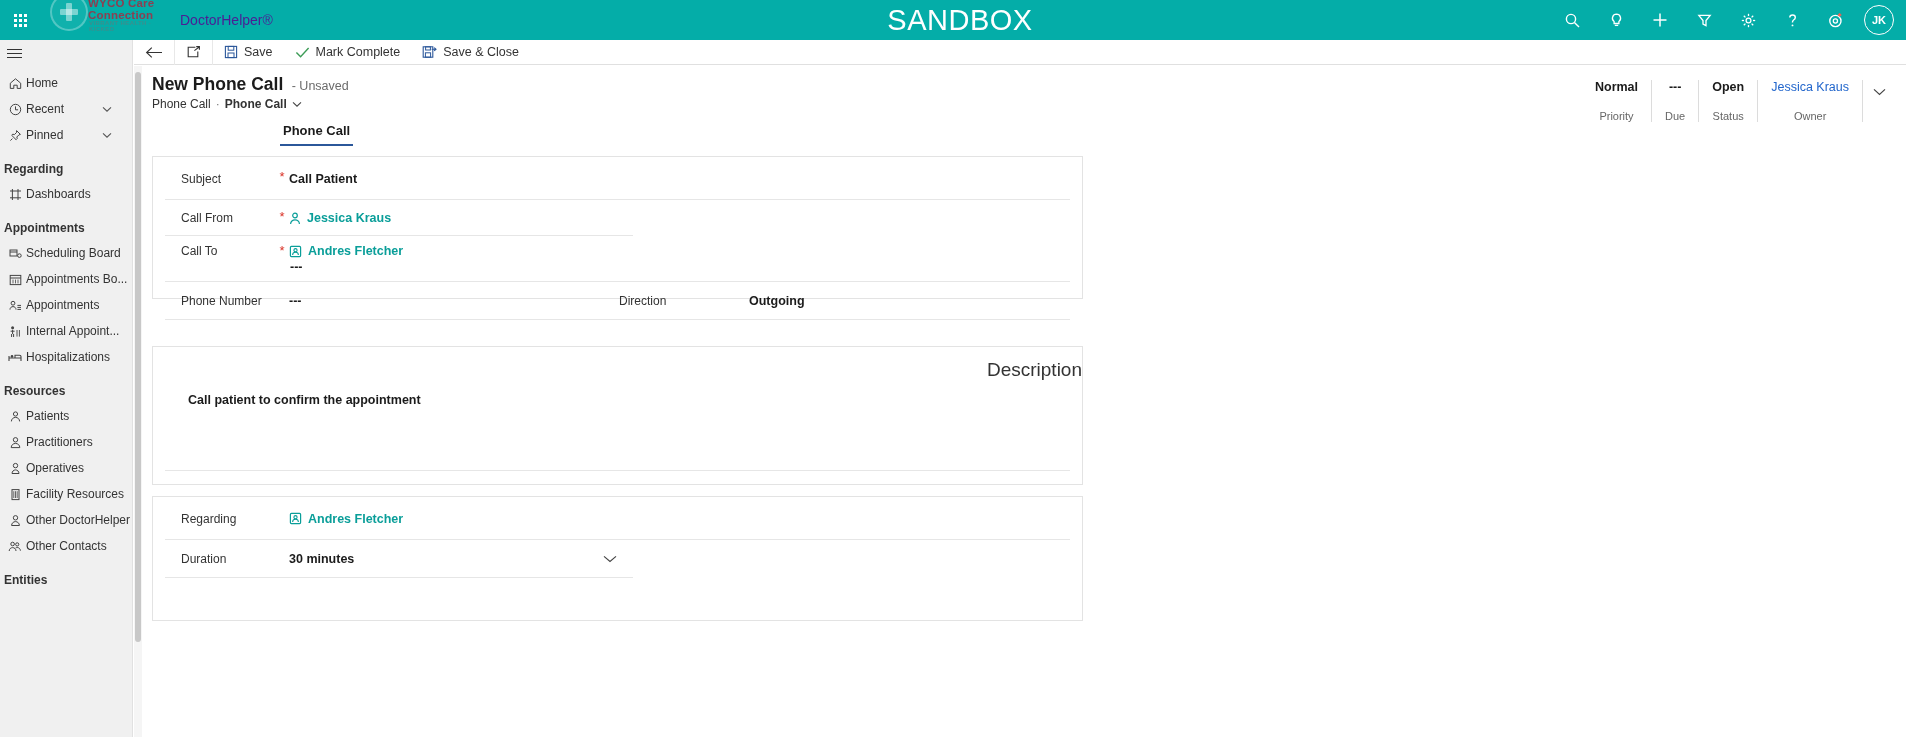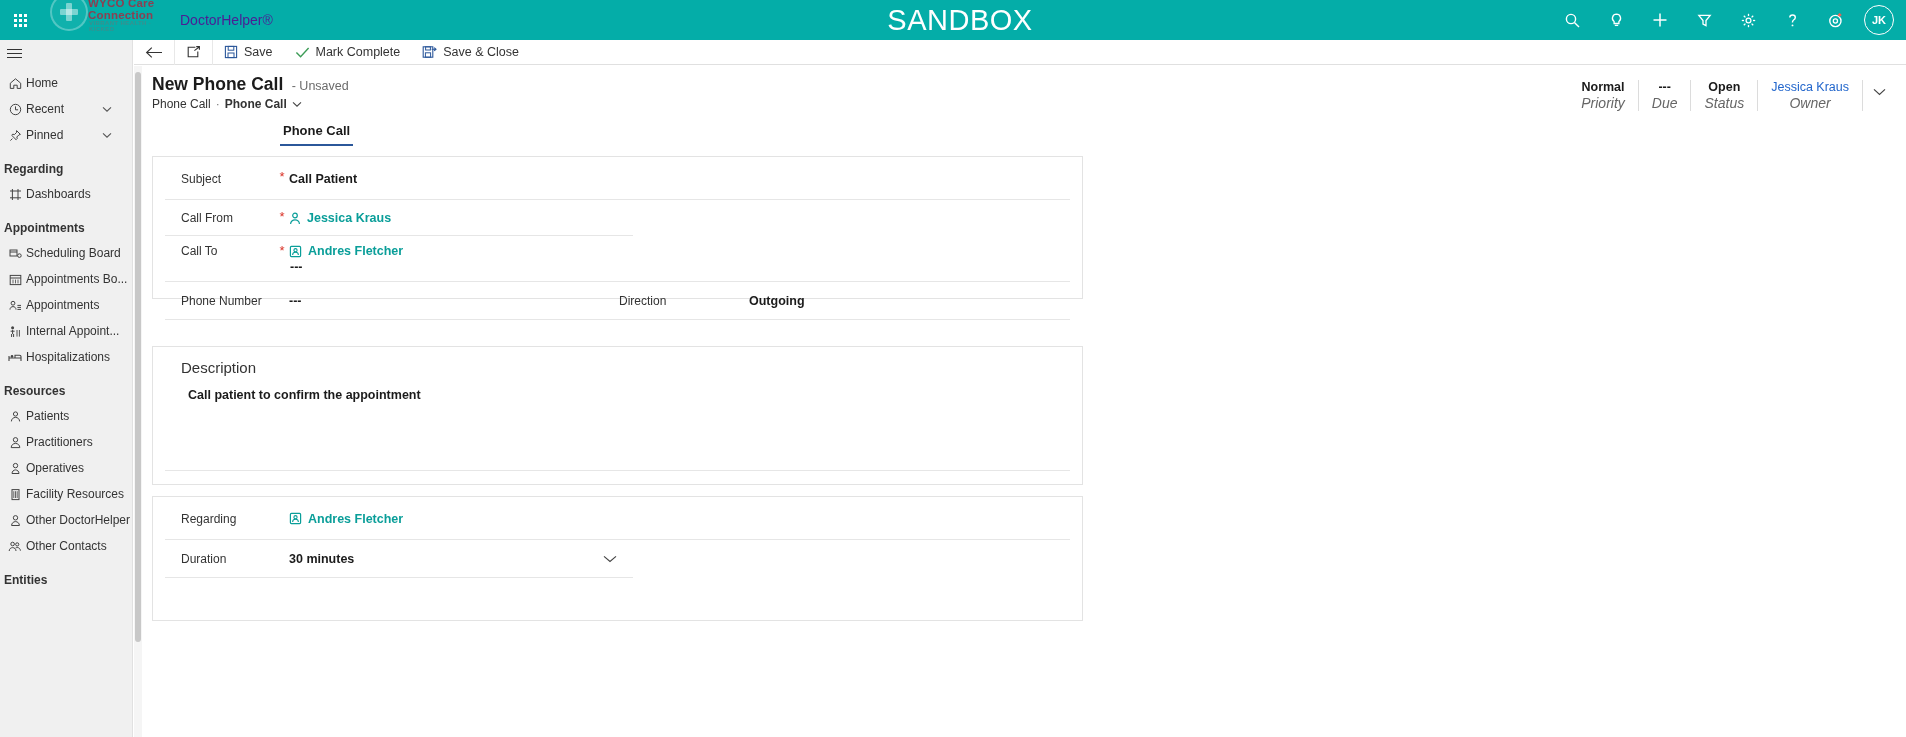--- a/index.html
+++ b/index.html
@@ -209,21 +209,21 @@
     display: flex; align-items: flex-start;
   }
   .hf {
     display: flex; flex-direction: column; align-items: center;
     padding: 0 13px;
     border-right: 1px solid #dcdcdc;
   }
   .hf:last-of-type { border-right: none; }
   .hfval { font-size: 12.5px; font-weight: 600; color: #1b1b1b; white-space: nowrap; }
   .hfval.link { color: #2266cc; font-weight: 400; }
-  .hflbl { font-size: 14px; color: #666; margin-top: 1px; font-style: italic; }
+  .hflbl { font-size: 11px; color: #666; margin-top: 16px; }
   .hfchev {
     padding: 2px 8px 0 10px; color: #444; cursor: pointer;
   }
 
   
   .tabstrip {
     position: absolute; left: 146px; top: 57px;
     display: flex;
   }
   .tab {
@@ -267,22 +267,23 @@
   }
   .fval {
     font-size: 12.5px; color: #1b1b1b; font-weight: 600;
     display: flex; align-items: center; gap: 6px;
   }
   .fval.link { color: #0a9e99; }
   .fval.plain { font-weight: 400; color: #333; }
   .lookicon { display: flex; align-items: center; color: #0a9e99; }
 
   .sectitle {
-    font-size: 15px; color: #333;
+    font-size: 19px; color: #333;
     padding: 12px 0 0 28px;
+    text-align: right;
   }
   .sectext {
     font-size: 12.5px; color: #1b1b1b; font-weight: 600;
     padding: 12px 0 0 35px;
   }
   .sec2line {
     position: absolute; left: 12px; right: 12px; bottom: 13px;
     height: 1px; background: #e6e6e6;
   }
   .dropchev {

